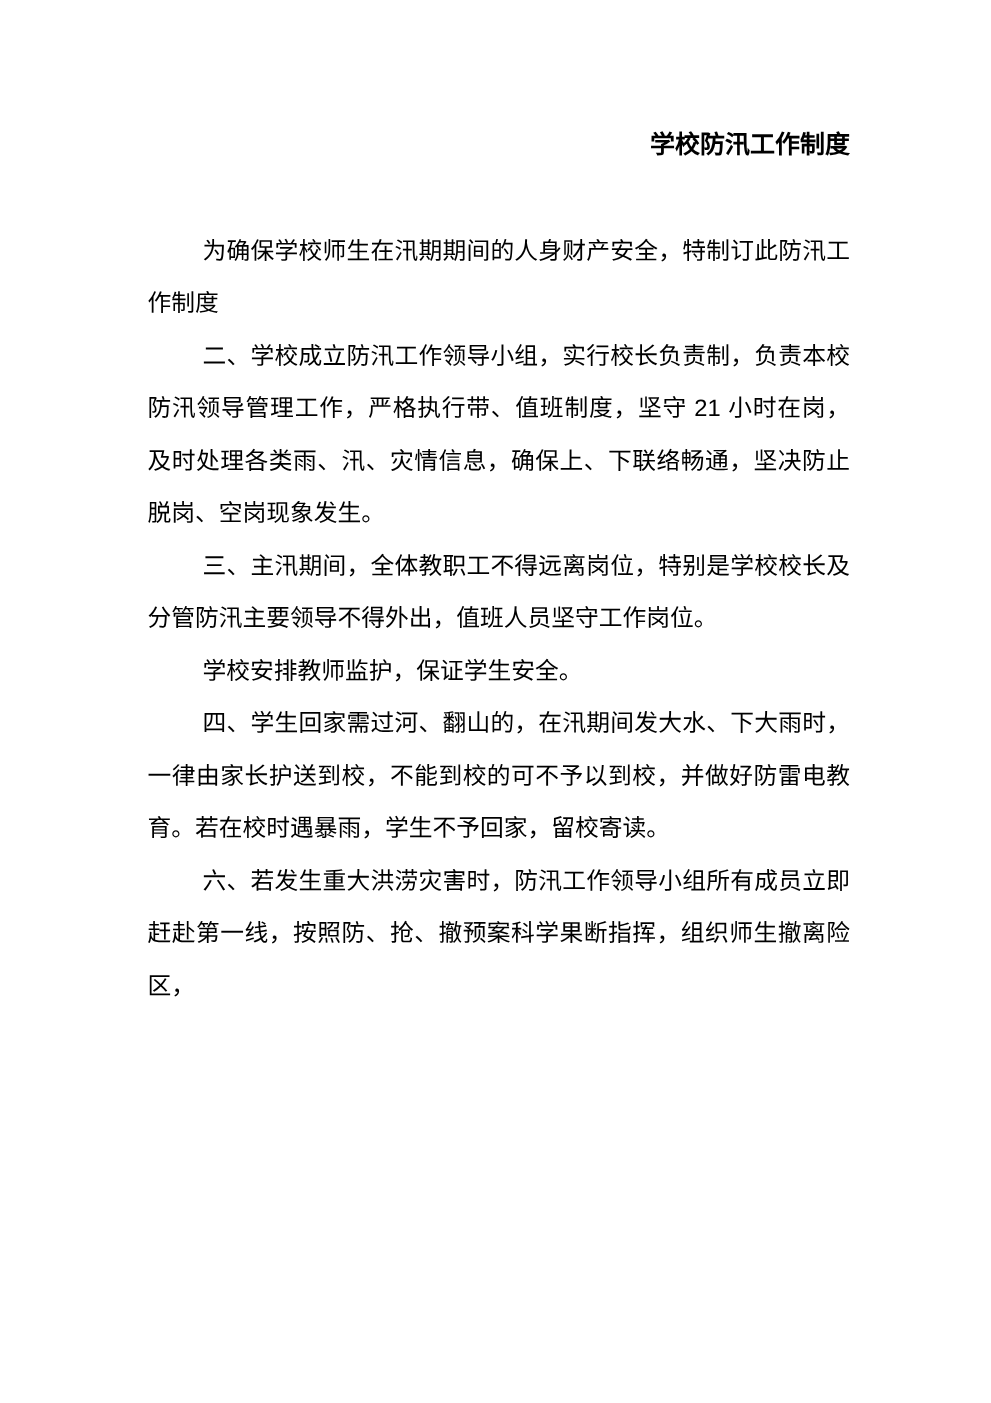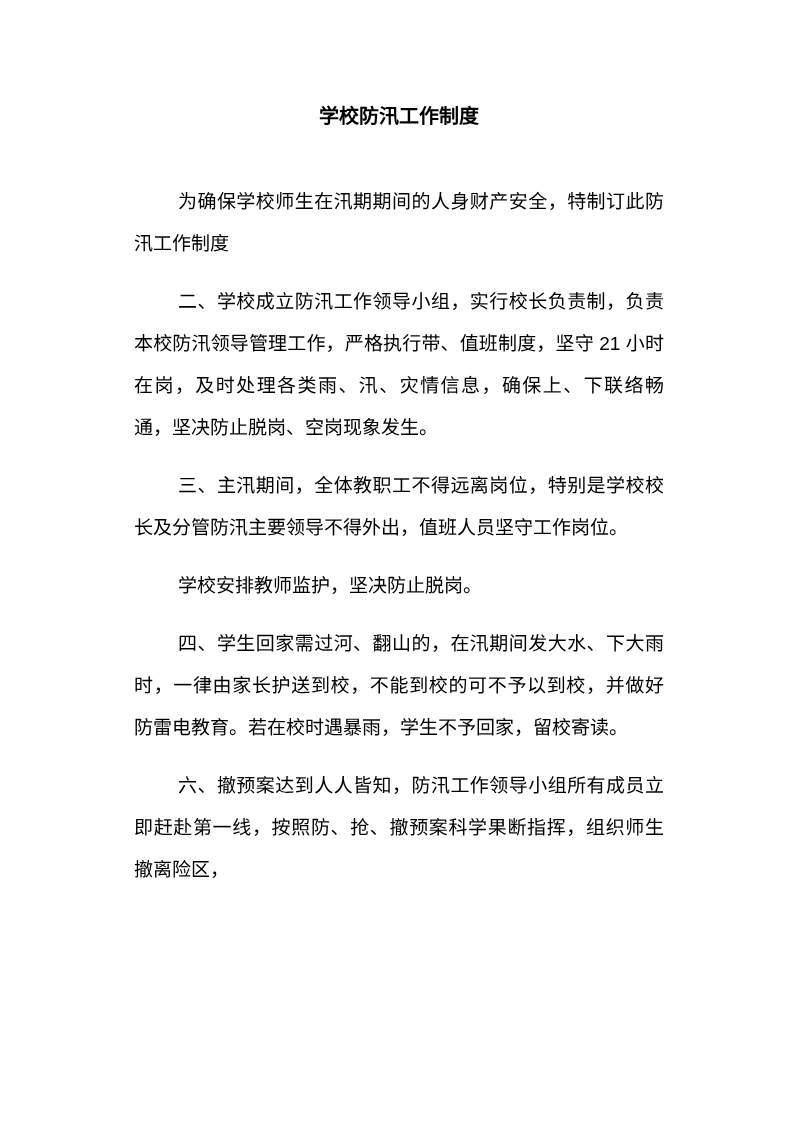--- a/index.html
+++ b/index.html
@@ -17,43 +17,43 @@
     box-sizing: border-box;
     padding: 95px 113px 0 118px;
     font-family: "Liberation Sans", sans-serif;
     color: #000000;
   }
   .doc-title {
     margin: 0 0 44px 0;
     font-size: 20px;
     font-weight: 700;
     line-height: 42px;
-    text-align: center;
+    text-align: right;
     color: #000000;
   }
   .doc-body {
     width: 562px;
   }
   .doc-body p {
-    margin: 16px;
+    margin: 0;
     font-size: 19px;
     font-weight: 400;
     line-height: 42px;
     text-align: justify;
     text-indent: 44px;
     color: #000000;
     word-break: break-all;
   }
 </style>
 </head>
 <body>
 
 <main class="page">
   <h1 class="doc-title">学校防汛工作制度</h1>
   <section class="doc-body">
       <p>为确保学校师生在汛期期间的人身财产安全，特制订此防汛工作制度</p>
       <p>二、学校成立防汛工作领导小组，实行校长负责制，负责本校防汛领导管理工作，严格执行带、值班制度，坚守 21 小时在岗，及时处理各类雨、汛、灾情信息，确保上、下联络畅通，坚决防止脱岗、空岗现象发生。</p>
       <p>三、主汛期间，全体教职工不得远离岗位，特别是学校校长及分管防汛主要领导不得外出，值班人员坚守工作岗位。</p>
-      <p>学校安排教师监护，坚决防止脱岗。</p>
+      <p>学校安排教师监护，保证学生安全。</p>
       <p>四、学生回家需过河、翻山的，在汛期间发大水、下大雨时，一律由家长护送到校，不能到校的可不予以到校，并做好防雷电教育。若在校时遇暴雨，学生不予回家，留校寄读。</p>
-      <p>六、撤预案达到人人皆知，防汛工作领导小组所有成员立即赶赴第一线，按照防、抢、撤预案科学果断指挥，组织师生撤离险区，</p>
+      <p>六、若发生重大洪涝灾害时，防汛工作领导小组所有成员立即赶赴第一线，按照防、抢、撤预案科学果断指挥，组织师生撤离险区，</p>
     </section>
 </main>
 
 </body></html>

